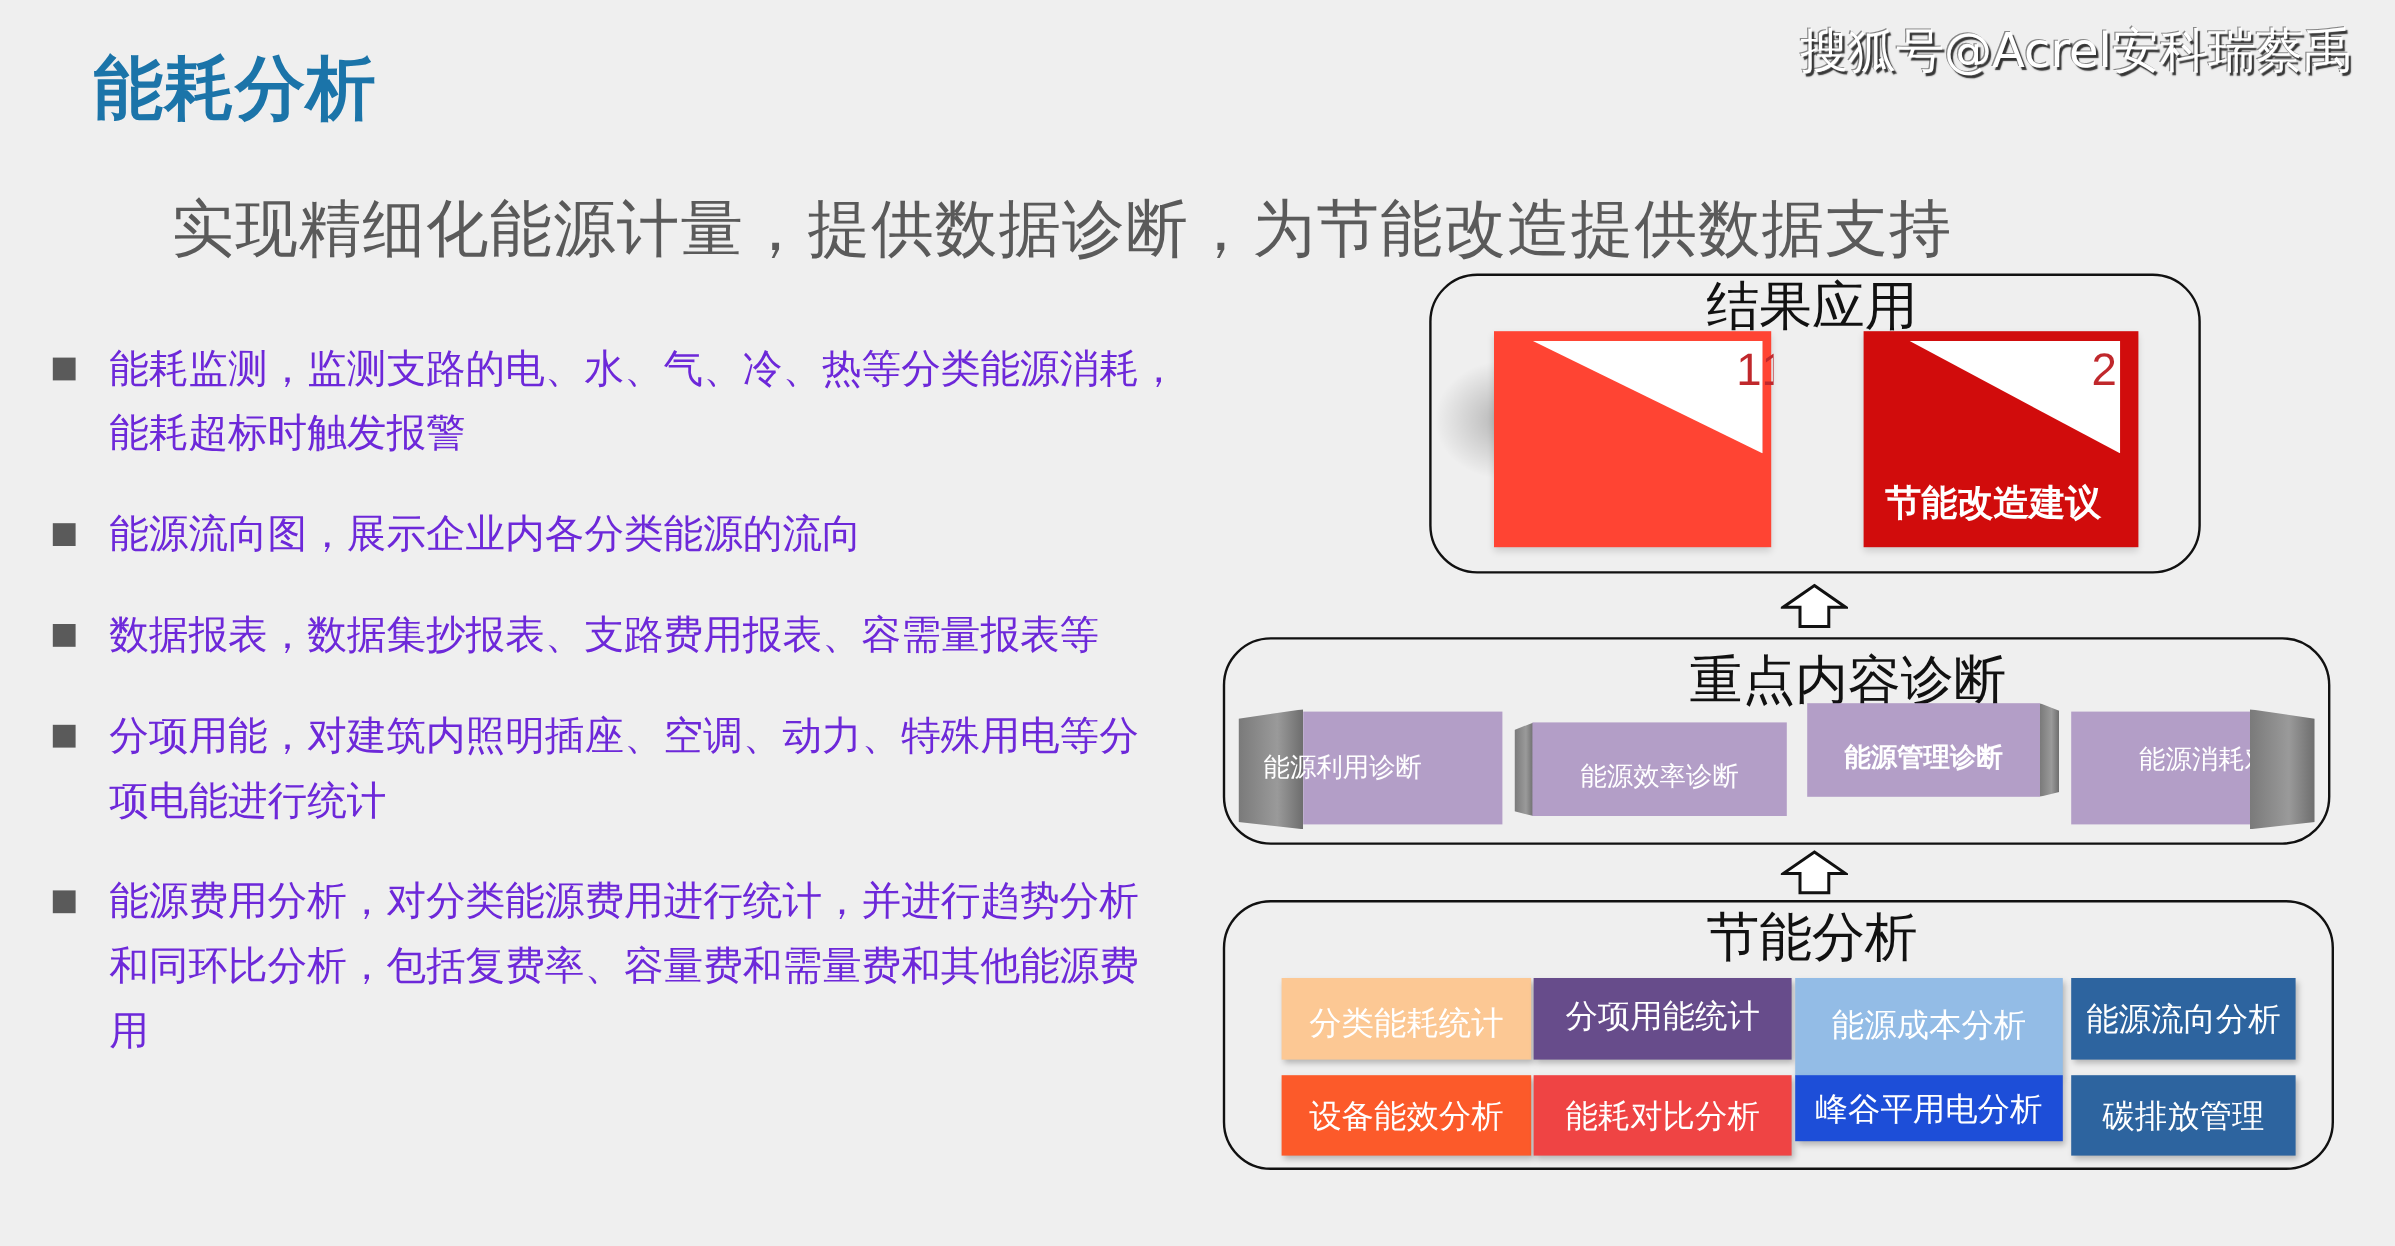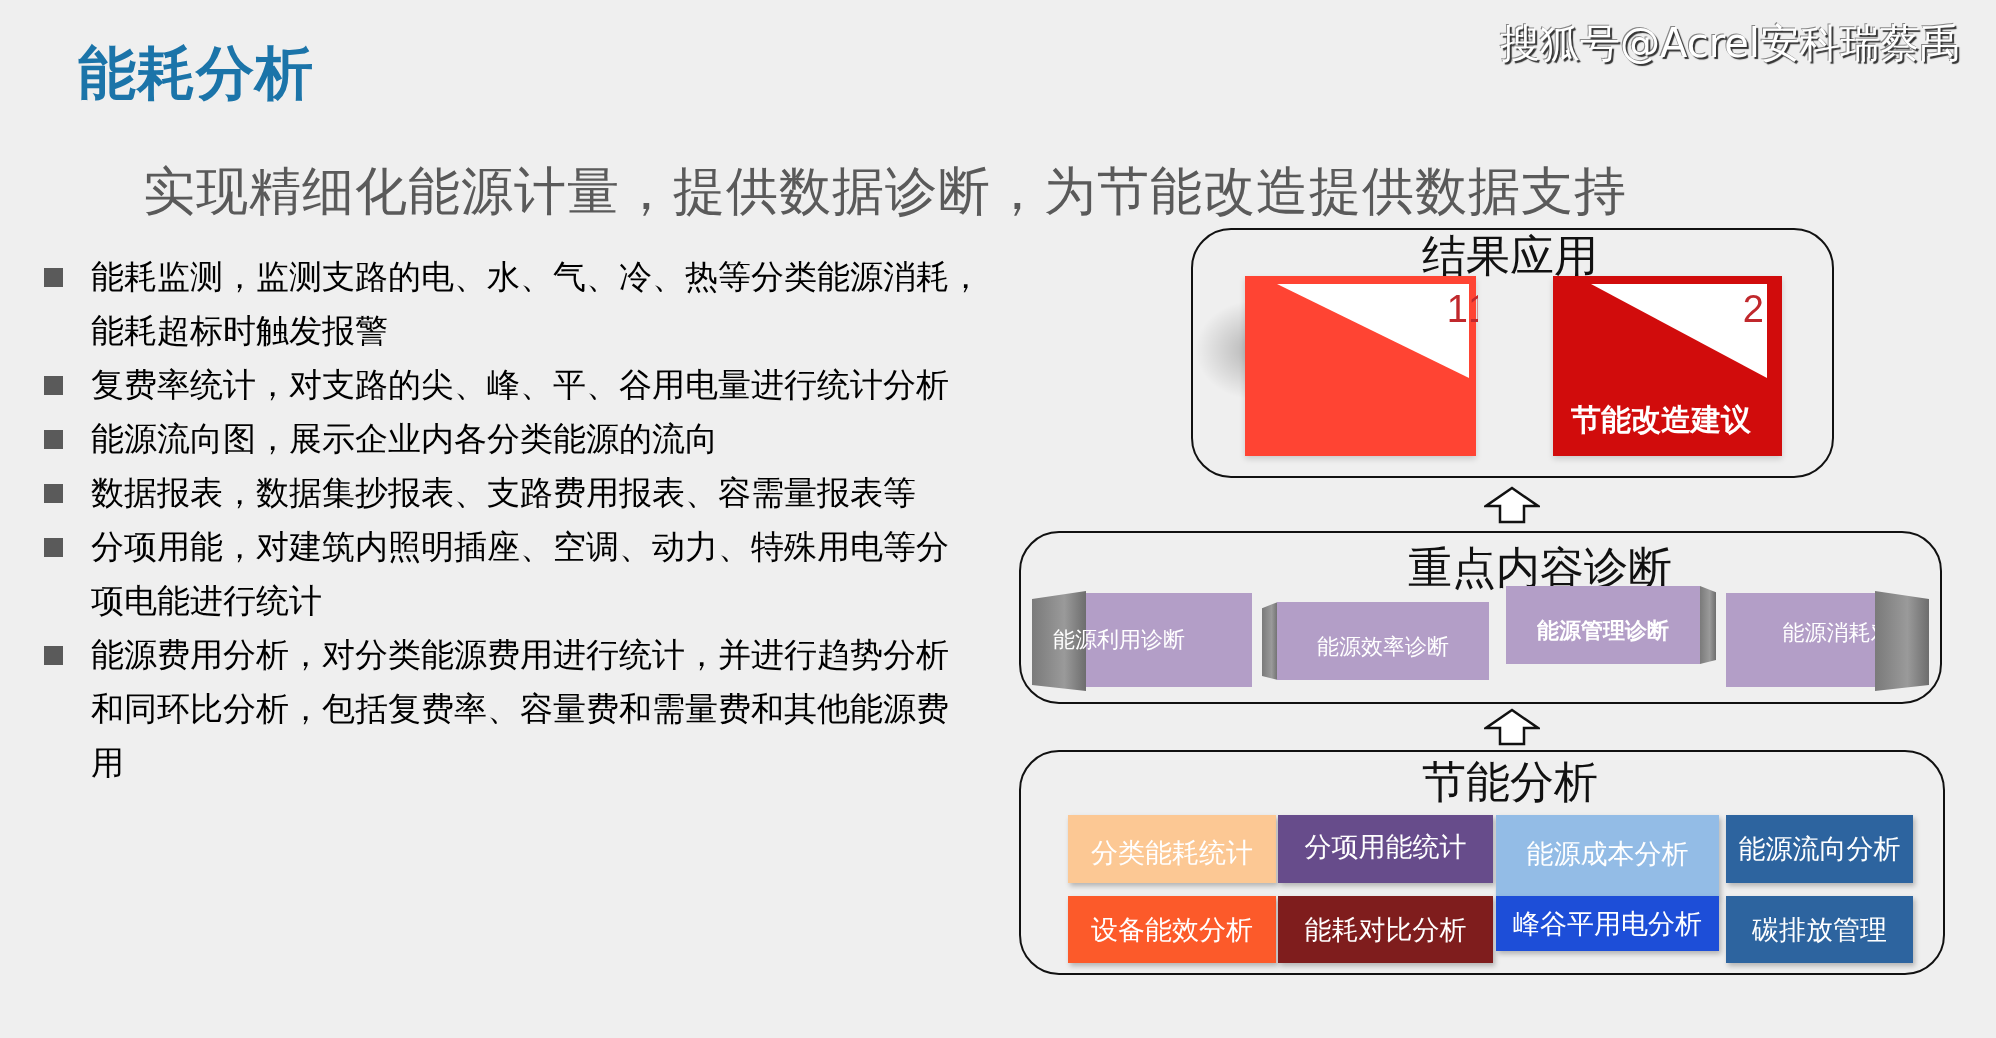--- a/index.html
+++ b/index.html
@@ -14,21 +14,21 @@
   .watermark {
     left: 1500px; top: 18px; font-size: 40px; color: #ffffff; line-height: 50px;
     text-shadow: 2px 2px 1px #333, -1px -1px 0 #888; white-space: nowrap;
   }
   .subtitle {
     left: 143px; top: 158px; font-size: 52px; color: #5a5a5a; line-height: 66px;
     letter-spacing: 1px; white-space: nowrap;
   }
 
   .bullets { left: 44px; top: 250px; width: 980px; }
-  .bullet { position: relative; padding-left: 47px; font-size: 33px; line-height: 54px; color: #000000; }
+  .bullet { position: relative; padding-left: 47px; font-size: 33px; line-height: 54px; color: #6d28d9; margin-top: 30px; }
   .bullet .sq {
     position: absolute; left: 0; top: 18px; width: 19px; height: 19px; background: #5a5a5a;
   }
   .bullet .txt { display: block; white-space: pre-wrap; }
 
   
   .panel { border: 2.5px solid #111; border-radius: 40px; background: transparent; }
   .panel-title { position: absolute; font-family: "DejaVu Serif", "Liberation Serif", serif; color: #111; white-space: nowrap; text-align: center; }
 
   .card {
@@ -58,24 +58,20 @@
 
 <div class="abs page-title">能耗分析</div>
 <div class="abs watermark">搜狐号@Acrel安科瑞蔡禹</div>
 <div class="abs subtitle">实现精细化能源计量，提供数据诊断，为节能改造提供数据支持</div>
 
 <div class="abs bullets">
   <div class="bullet">
     <span class="sq"></span>
     <span class="txt">能耗监测，监测支路的电、水、气、冷、热等分类能源消耗，
 能耗超标时触发报警</span>
-  </div>
-  <div class="bullet">
-    <span class="sq"></span>
-    <span class="txt">复费率统计，对支路的尖、峰、平、谷用电量进行统计分析</span>
   </div>
   <div class="bullet">
     <span class="sq"></span>
     <span class="txt">能源流向图，展示企业内各分类能源的流向</span>
   </div>
   <div class="bullet">
     <span class="sq"></span>
     <span class="txt">数据报表，数据集抄报表、支路费用报表、容需量报表等</span>
   </div>
   <div class="bullet">
@@ -150,15 +146,15 @@
 
 <div class="abs panel" style="left:1019px; top:750px; width:926px; height:225px;"></div>
 <div class="abs panel-title" style="left:1410px; top:754px; width:200px; font-size:44px; line-height:56px;">节能分析</div>
 
 <div class="tile" style="left:1068px; top:815px; width:208px; height:68px; background:#fcc894; padding-top:8px;">分类能耗统计</div>
 <div class="tile" style="left:1278px; top:815px; width:215px; height:68px; background:#674c8b; padding-bottom:4px;">分项用能统计</div>
 <div class="tile" style="left:1496px; top:815px; width:223px; height:82px; background:#93bce6; padding-bottom:4px;">能源成本分析</div>
 <div class="tile" style="left:1726px; top:815px; width:187px; height:68px; background:#2d649f;">能源流向分析</div>
 
 <div class="tile" style="left:1068px; top:896px; width:208px; height:67px; background:#fc5a2a;">设备能效分析</div>
-<div class="tile" style="left:1278px; top:896px; width:215px; height:67px; background:#7f1d1d;">能耗对比分析</div>
+<div class="tile" style="left:1278px; top:896px; width:215px; height:67px; background:#ef4444;">能耗对比分析</div>
 <div class="tile" style="left:1496px; top:896px; width:223px; height:55px; background:#1d4ed8;">峰谷平用电分析</div>
 <div class="tile" style="left:1726px; top:896px; width:187px; height:67px; background:#2d649f;">碳排放管理</div>
 
 </body></html>

